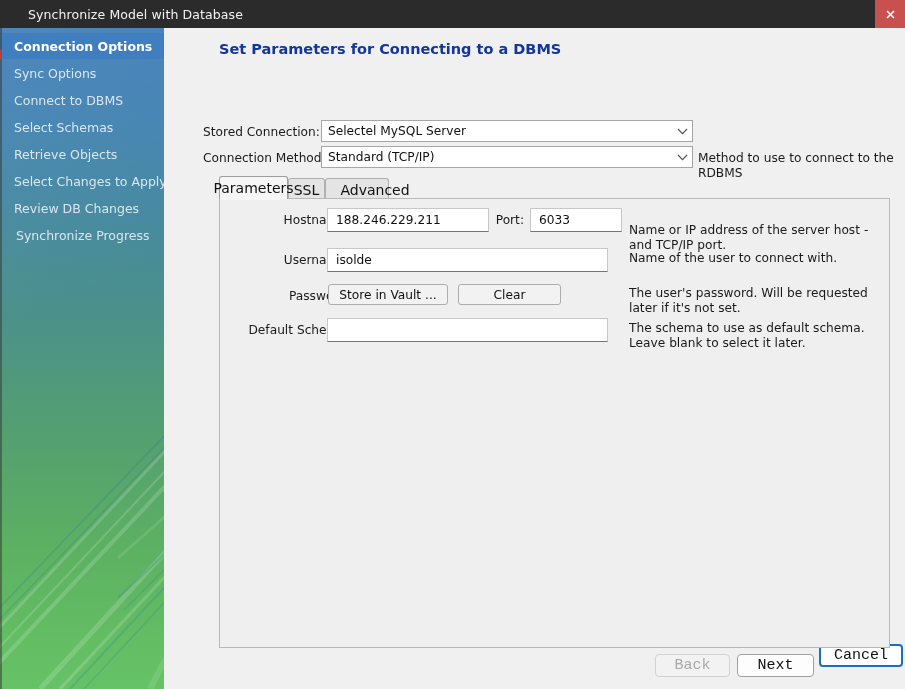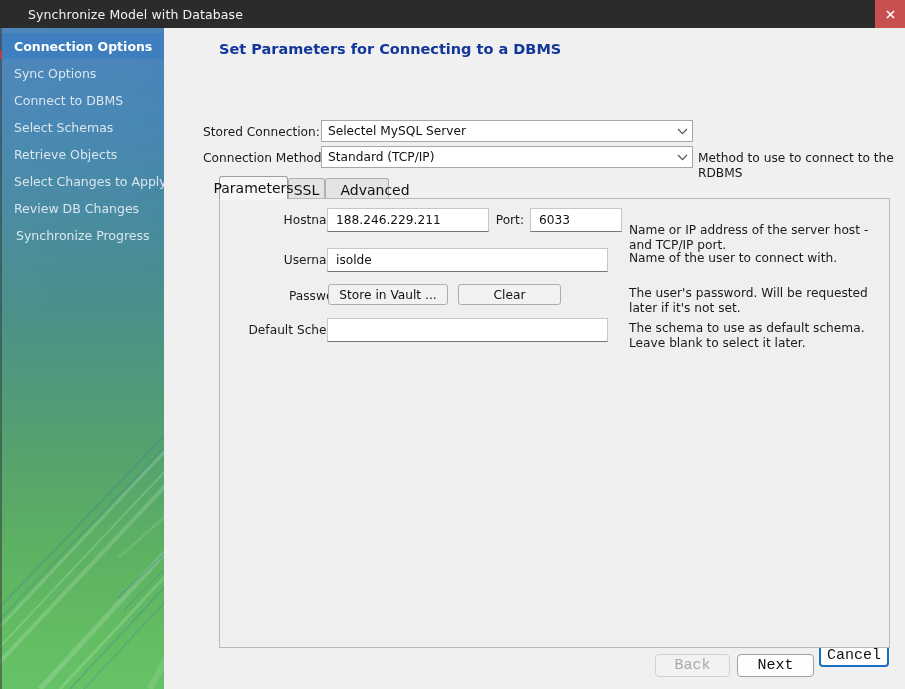--- a/index.html
+++ b/index.html
@@ -354,16 +354,16 @@
 
     <div id="tabstrip">
       <div class="tab active" style="left:0px; top:-1px; width:69px;">Parameters</div>
       <div class="tab" style="left:69px; top:1px; width:37px;">SSL</div>
       <div class="tab" style="left:106px; top:1px; width:64px;padding-left:44px;">Advanced</div>
     </div>
     <div id="tabpanel-cover"></div>
 
     <div class="fbtn disabled" style="left:452px; top:626px; width:75px;">Back</div>
     <div class="fbtn" style="left:534px; top:626px; width:77px;">Next</div>
-    <div class="fbtn default" style="left:616px; top:616px; width:70px;">Cancel</div>
+    <div class="fbtn default" style="left:616px; top:616px; width:84px;">Cancel</div>
 
   </div>
 </div>
 
 </body></html>

